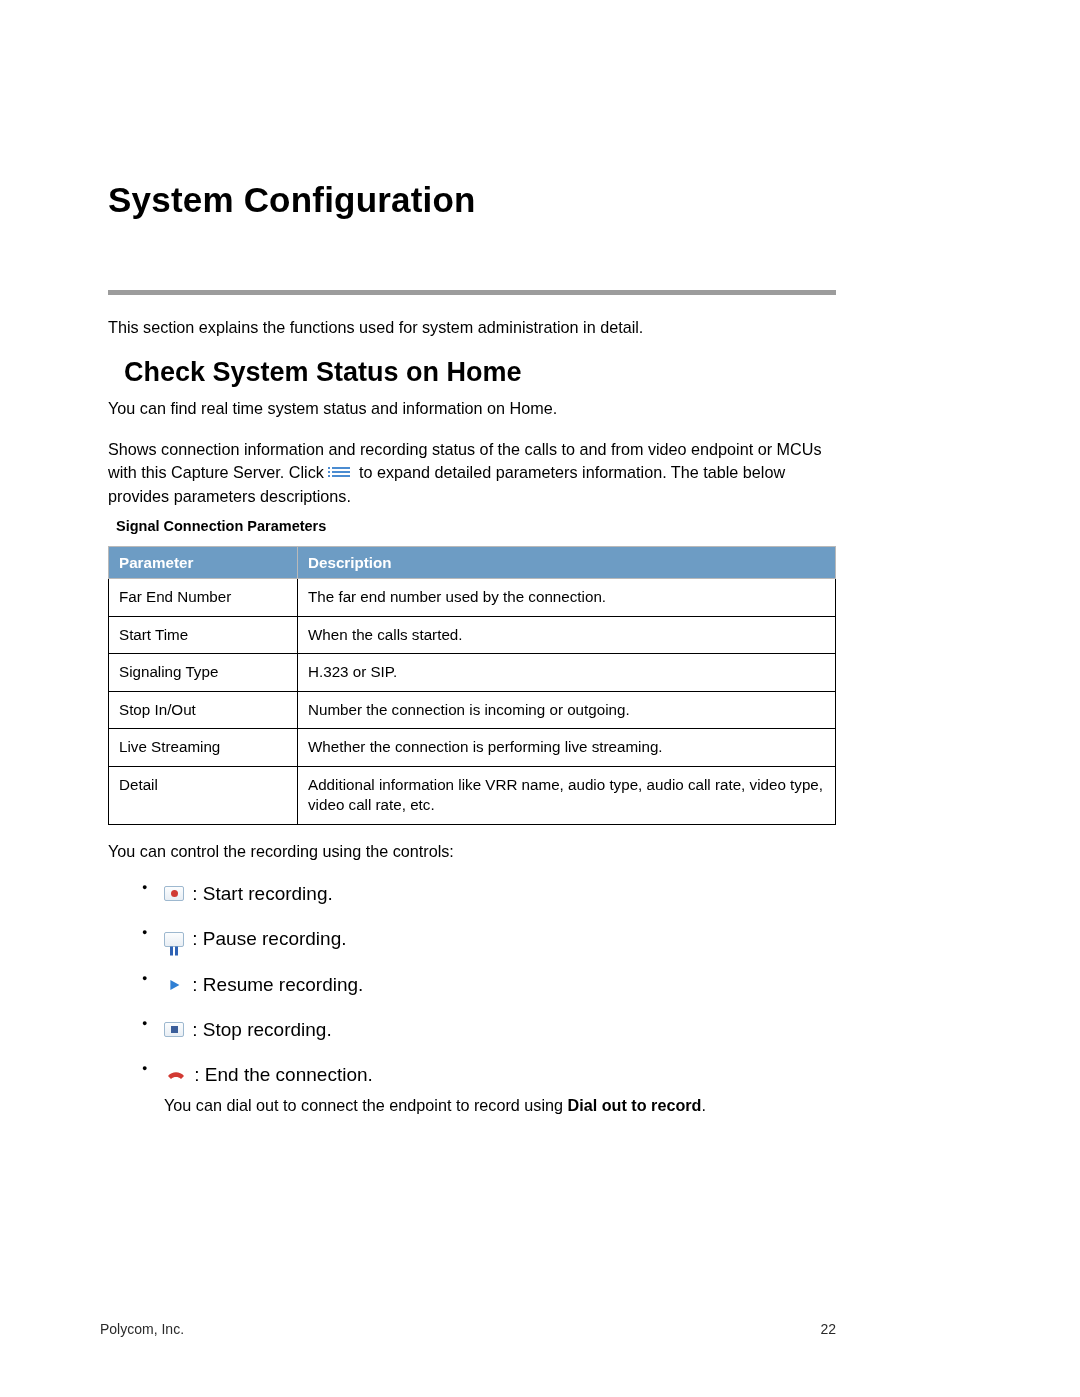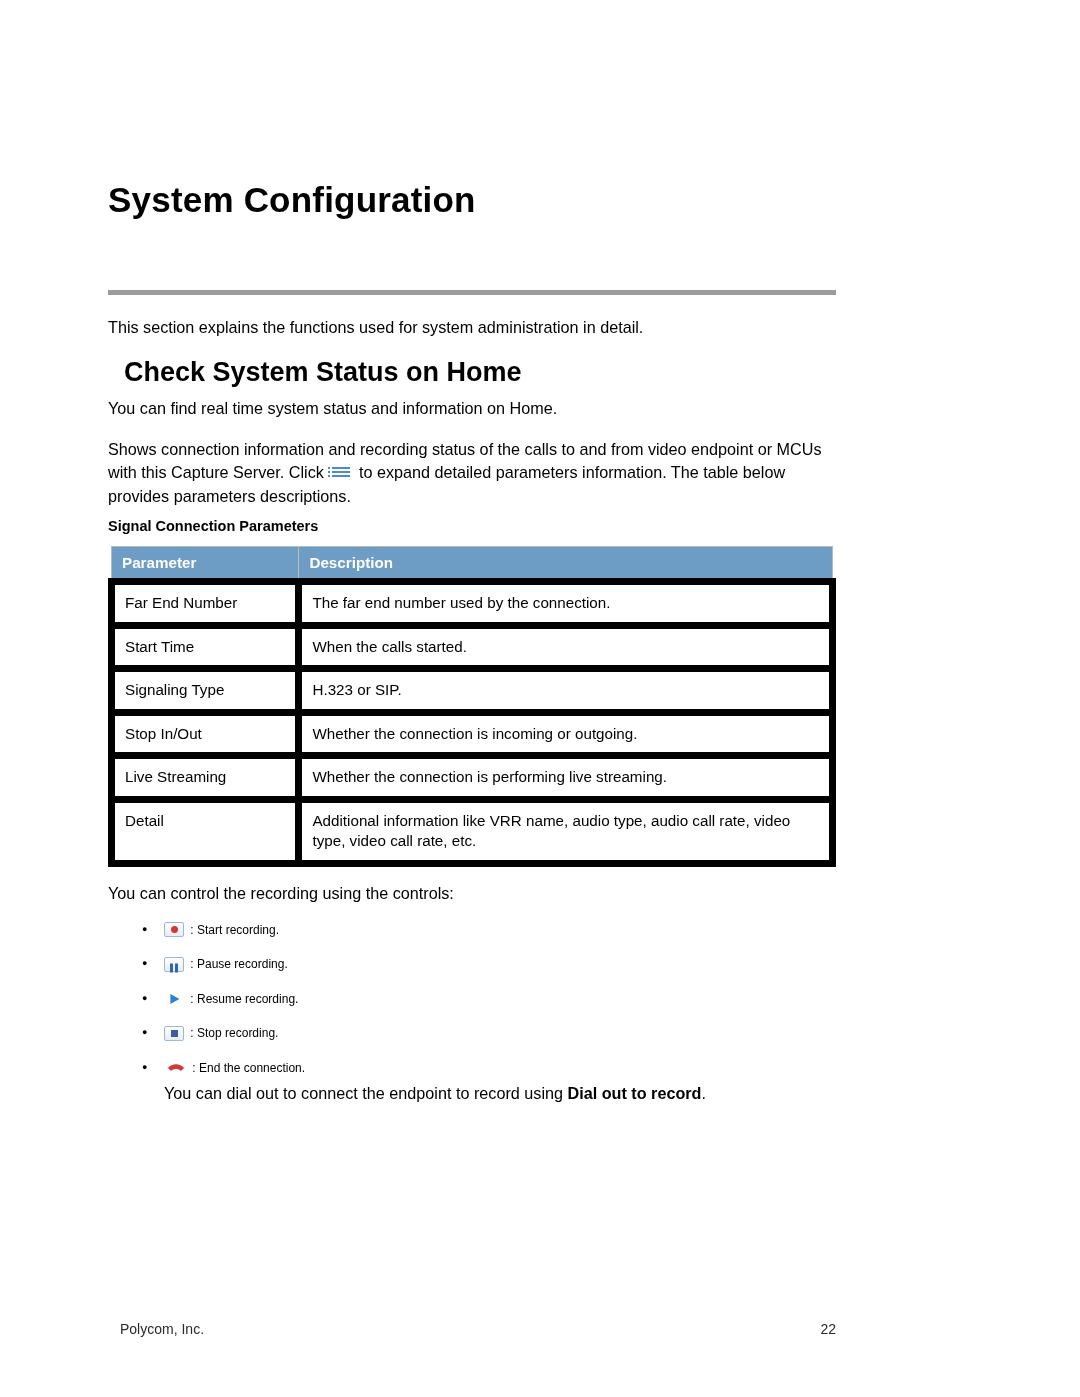--- a/index.html
+++ b/index.html
@@ -42,51 +42,51 @@
     margin:18px 0 10px 0;
   }
   .inline-para{
     font-size:16.2px;
     line-height:1.45;
     margin:0 0 10px 0;
   }
   .table-caption{
     font-size:14.5px;
     font-weight:bold;
-    margin:6px 0 12px 0;
+    margin:6px 0 12px 8px;
   }
   table{
     border-collapse:collapse;
     width:100%;
     font-size:15.2px;
     border-radius:15px;
   }
   thead th{
     background:#6d9cc4;
     color:#fff;
     font-weight:bold;
     text-align:left;
     padding:7px 10px;
     border:1px solid #b9b9b9;
   }
   tbody td{
-    border:7px solid #000000;
+    border:1px solid #000000;
     padding:8px 10px;
     vertical-align:top;
     line-height:1.35;
   }
   .col-param{width:26%;}
   .controls-intro{margin:16px 0 8px 0;font-size:16.2px;}
   ul.controls{
     list-style:none;
     padding:0 0 0 56px;
     margin:4px 0 6px 0;
   }
   ul.controls li{
-    font-size:12px;
+    font-size:19px;
     line-height:1.55;
     margin:16px 0 2px 0;
     position:relative;
   }
   ul.controls li::before{
     content:"\25CF";
     position:absolute;
     left:-22px;
     top:2px;
     font-size:9px;
@@ -126,21 +126,21 @@
     display:inline-block;vertical-align:middle;margin:0 3px 2px 2px;position:relative;width:20px;height:15px;
   }
   .hang svg{position:absolute;left:0;top:0;}
   .expand-icon{
     display:inline-block;vertical-align:middle;width:18px;height:14px;margin:0 4px 2px 4px;position:relative;
   }
   .expand-icon span{display:block;height:2px;background:#4b8cd1;margin:1px 0 2px 0;position:relative;}
   .expand-icon span::before{content:"";position:absolute;left:-4px;top:0;width:2px;height:2px;background:#4b8cd1;}
   .footer{
     position:absolute;
-    left:120px;right:100px;bottom:60px;
+    left:100px;right:100px;bottom:60px;
     font-size:14px;color:#2a2a2a;
     display:flex;justify-content:space-between;
   }
   .dialout-line{font-size:16.2px;margin:6px 0 0 56px;}
   b{font-weight:bold;}
 </style>
 </head>
 <body>
 
 <div class="page">
@@ -179,21 +179,21 @@
       <tr>
           <td>Start Time</td>
           <td>When the calls started.</td>
         </tr>
       <tr>
           <td>Signaling Type</td>
           <td>H.323 or SIP.</td>
         </tr>
       <tr>
           <td>Stop In/Out</td>
-          <td>Whether the connection is incoming or outgoing.</td>
+          <td>Number the connection is incoming or outgoing.</td>
         </tr>
       <tr>
           <td>Live Streaming</td>
           <td>Whether the connection is performing live streaming.</td>
         </tr>
       <tr>
           <td>Detail</td>
           <td>Additional information like VRR name, audio type, audio call rate, video type, video call rate, etc.</td>
         </tr>
     </tbody>

